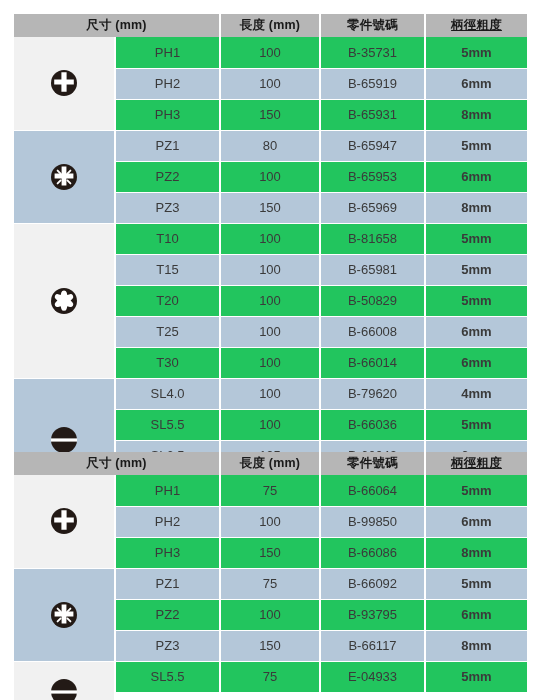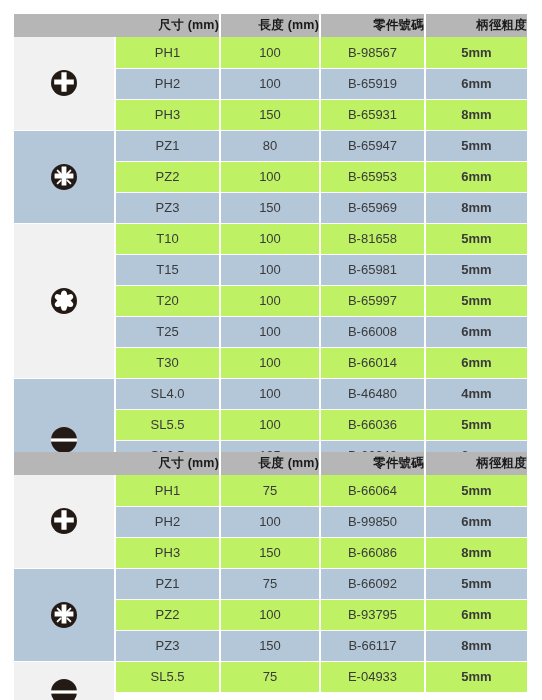--- a/index.html
+++ b/index.html
@@ -47,41 +47,41 @@
   .spec-table col.c-part  { width: 105px; }
   .spec-table col.c-shank { width: 102px; }
 
   .spec-table thead th {
     background: #b6b6b6;
     color: #1a1a1a;
     font-size: 12.5px;
     font-weight: bold;
     height: 23px;
     line-height: 23px;
-    text-align: right;
+    text-align: center;
     border-right: 2px solid #ffffff;
     letter-spacing: 0.2px;
     white-space: nowrap;
   }
-  .spec-table thead th:last-child { border-right: none; }
+  .spec-table thead th:last-child { border-right: none; text-decoration: underline; }
 
   .spec-table tbody td {
     height: 31px;
     font-size: 13px;
     color: #3a3a3a;
     text-align: center;
     vertical-align: middle;
     border-right: 2px solid #ffffff;
     border-bottom: 1px solid #ffffff;
     white-space: nowrap;
   }
   .spec-table tbody td:last-child { border-right: none; }
 
   
-  tr.r-light td { background: #bef264; }
+  tr.r-light td { background: #22c55e; }
   tr.r-blue  td { background: #b4c7d9; margin-left: 42px; }
 
   
   td.icon-cell {
     border-right: 2px solid #ffffff;
     border-bottom: 1px solid #ffffff;
     text-align: center;
     vertical-align: middle;
   }
   td.icon-cell.fill-light { background: #f1f1f1; }
@@ -141,21 +141,21 @@
 
       <tr class="r-light">
         <td class="icon-cell fill-light" rowspan="3">
           <svg class="bit-icon" width="30" height="30" viewBox="0 0 30 30" xmlns="http://www.w3.org/2000/svg">
             <circle cx="15" cy="15" r="13" fill="#231a16"></circle>
             <path d="M12.4 4.2h5.2v7.2h7.2v5.2h-7.2v7.2h-5.2v-7.2H5.2v-5.2h7.2z" fill="#ffffff"></path>
           </svg>
         </td>
         <td>PH1</td>
         <td>100</td>
-        <td>B-98567</td>
+        <td>B-35731</td>
         <td class="shank">5mm</td>
       </tr>
       <tr class="r-blue">
         <td>PH2</td>
         <td>100</td>
         <td>B-65919</td>
         <td class="shank">6mm</td>
       </tr>
       <tr class="r-light">
         <td>PH3</td>
@@ -213,21 +213,21 @@
       </tr>
       <tr class="r-blue">
         <td>T15</td>
         <td>100</td>
         <td>B-65981</td>
         <td class="shank">5mm</td>
       </tr>
       <tr class="r-light">
         <td>T20</td>
         <td>100</td>
-        <td>B-65997</td>
+        <td>B-50829</td>
         <td class="shank">5mm</td>
       </tr>
       <tr class="r-blue">
         <td>T25</td>
         <td>100</td>
         <td>B-66008</td>
         <td class="shank">6mm</td>
       </tr>
       <tr class="r-light">
         <td>T30</td>
@@ -238,21 +238,21 @@
 
       <tr class="r-blue">
         <td class="icon-cell fill-blue" rowspan="4">
           <svg class="bit-icon" width="30" height="30" viewBox="0 0 30 30" xmlns="http://www.w3.org/2000/svg">
             <circle cx="15" cy="15" r="13" fill="#231a16"></circle>
             <rect x="2" y="13.4" width="26" height="3.2" fill="#ffffff"></rect>
           </svg>
         </td>
         <td>SL4.0</td>
         <td>100</td>
-        <td>B-46480</td>
+        <td>B-79620</td>
         <td class="shank">4mm</td>
       </tr>
       <tr class="r-light">
         <td>SL5.5</td>
         <td>100</td>
         <td>B-66036</td>
         <td class="shank">5mm</td>
       </tr>
       <tr class="r-blue">
         <td>SL6.5</td>

